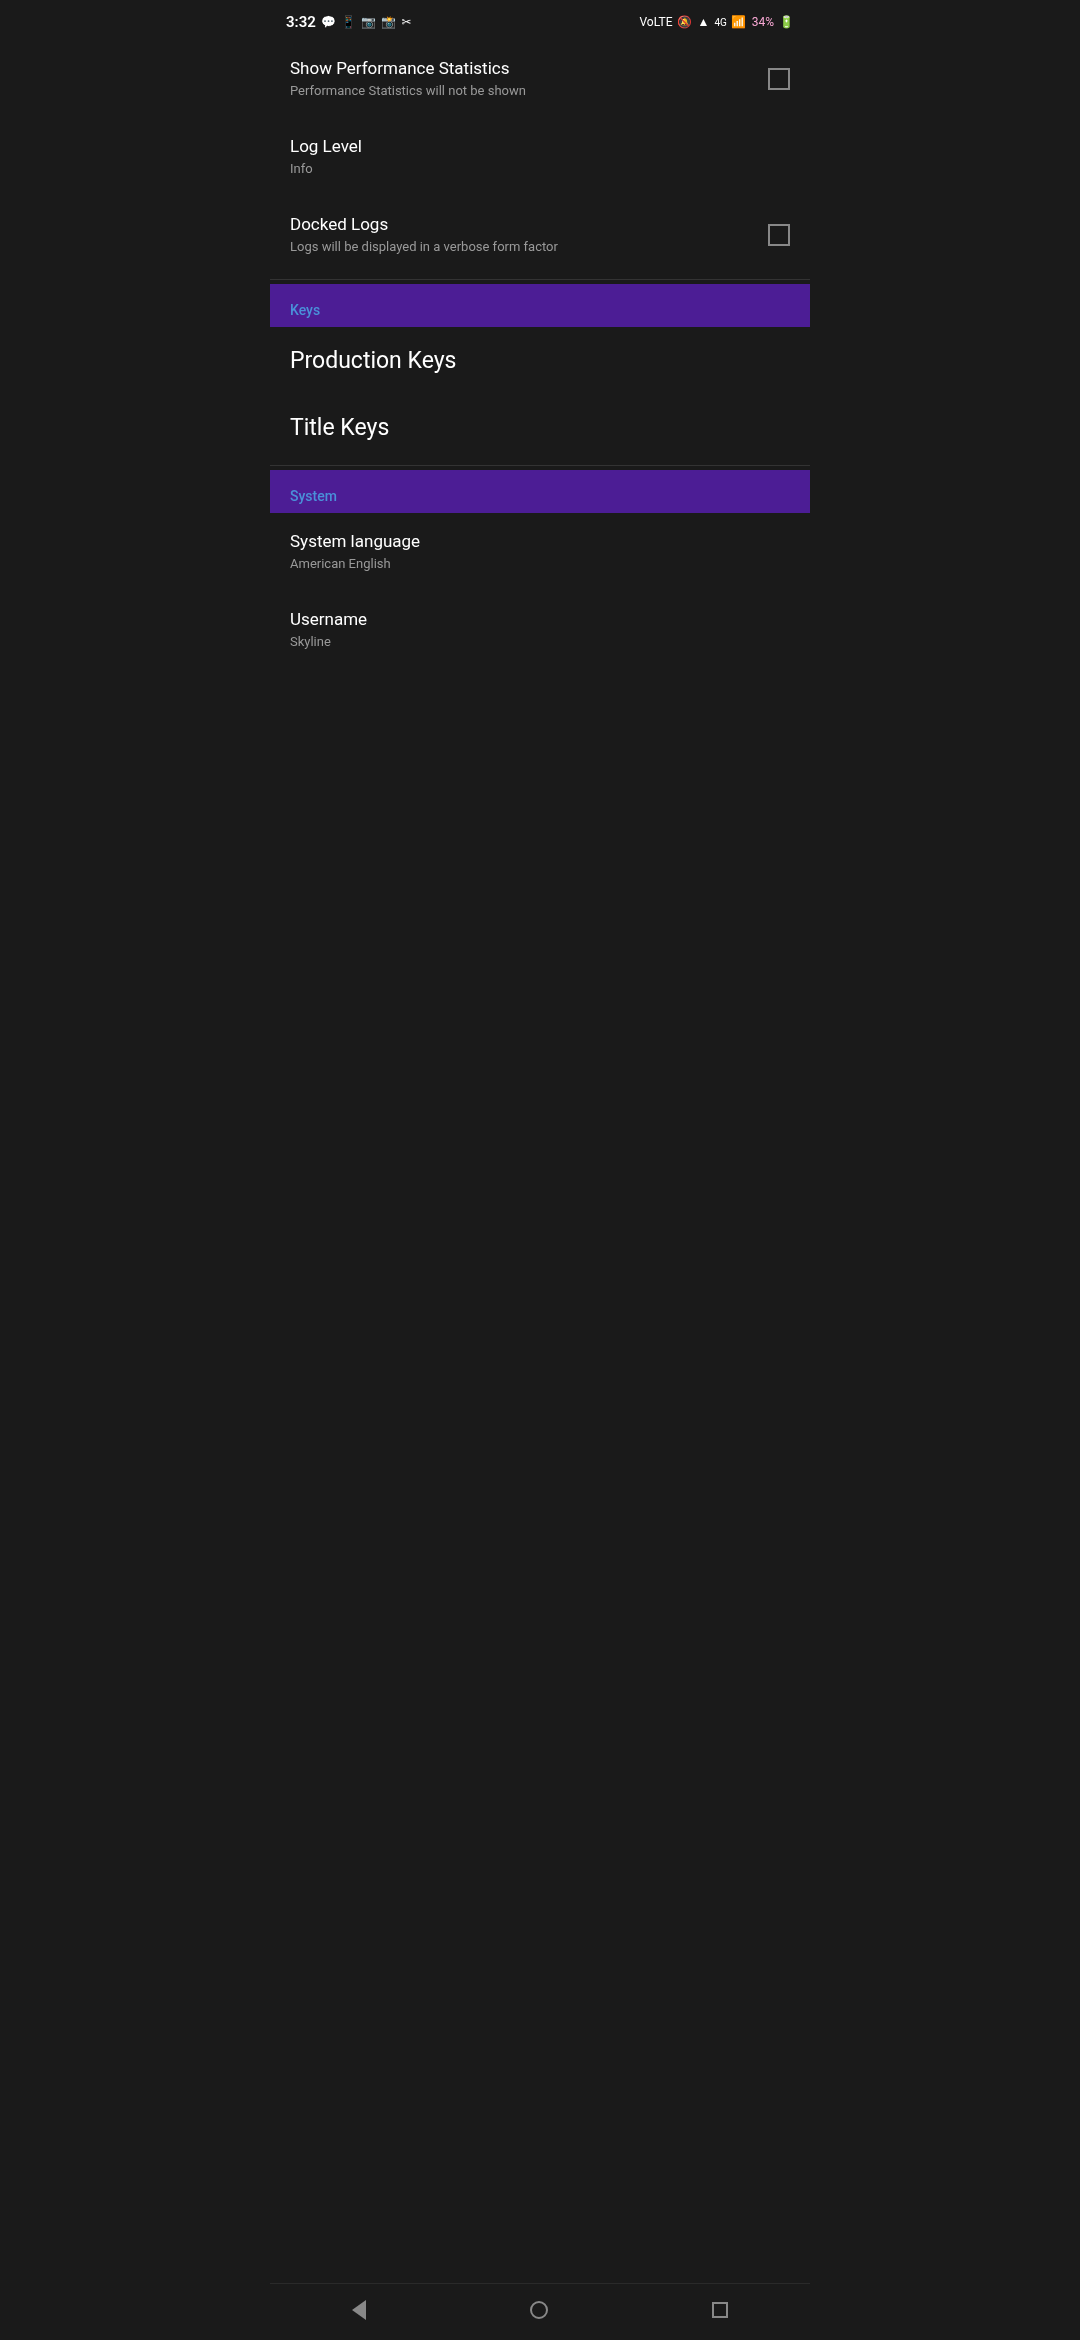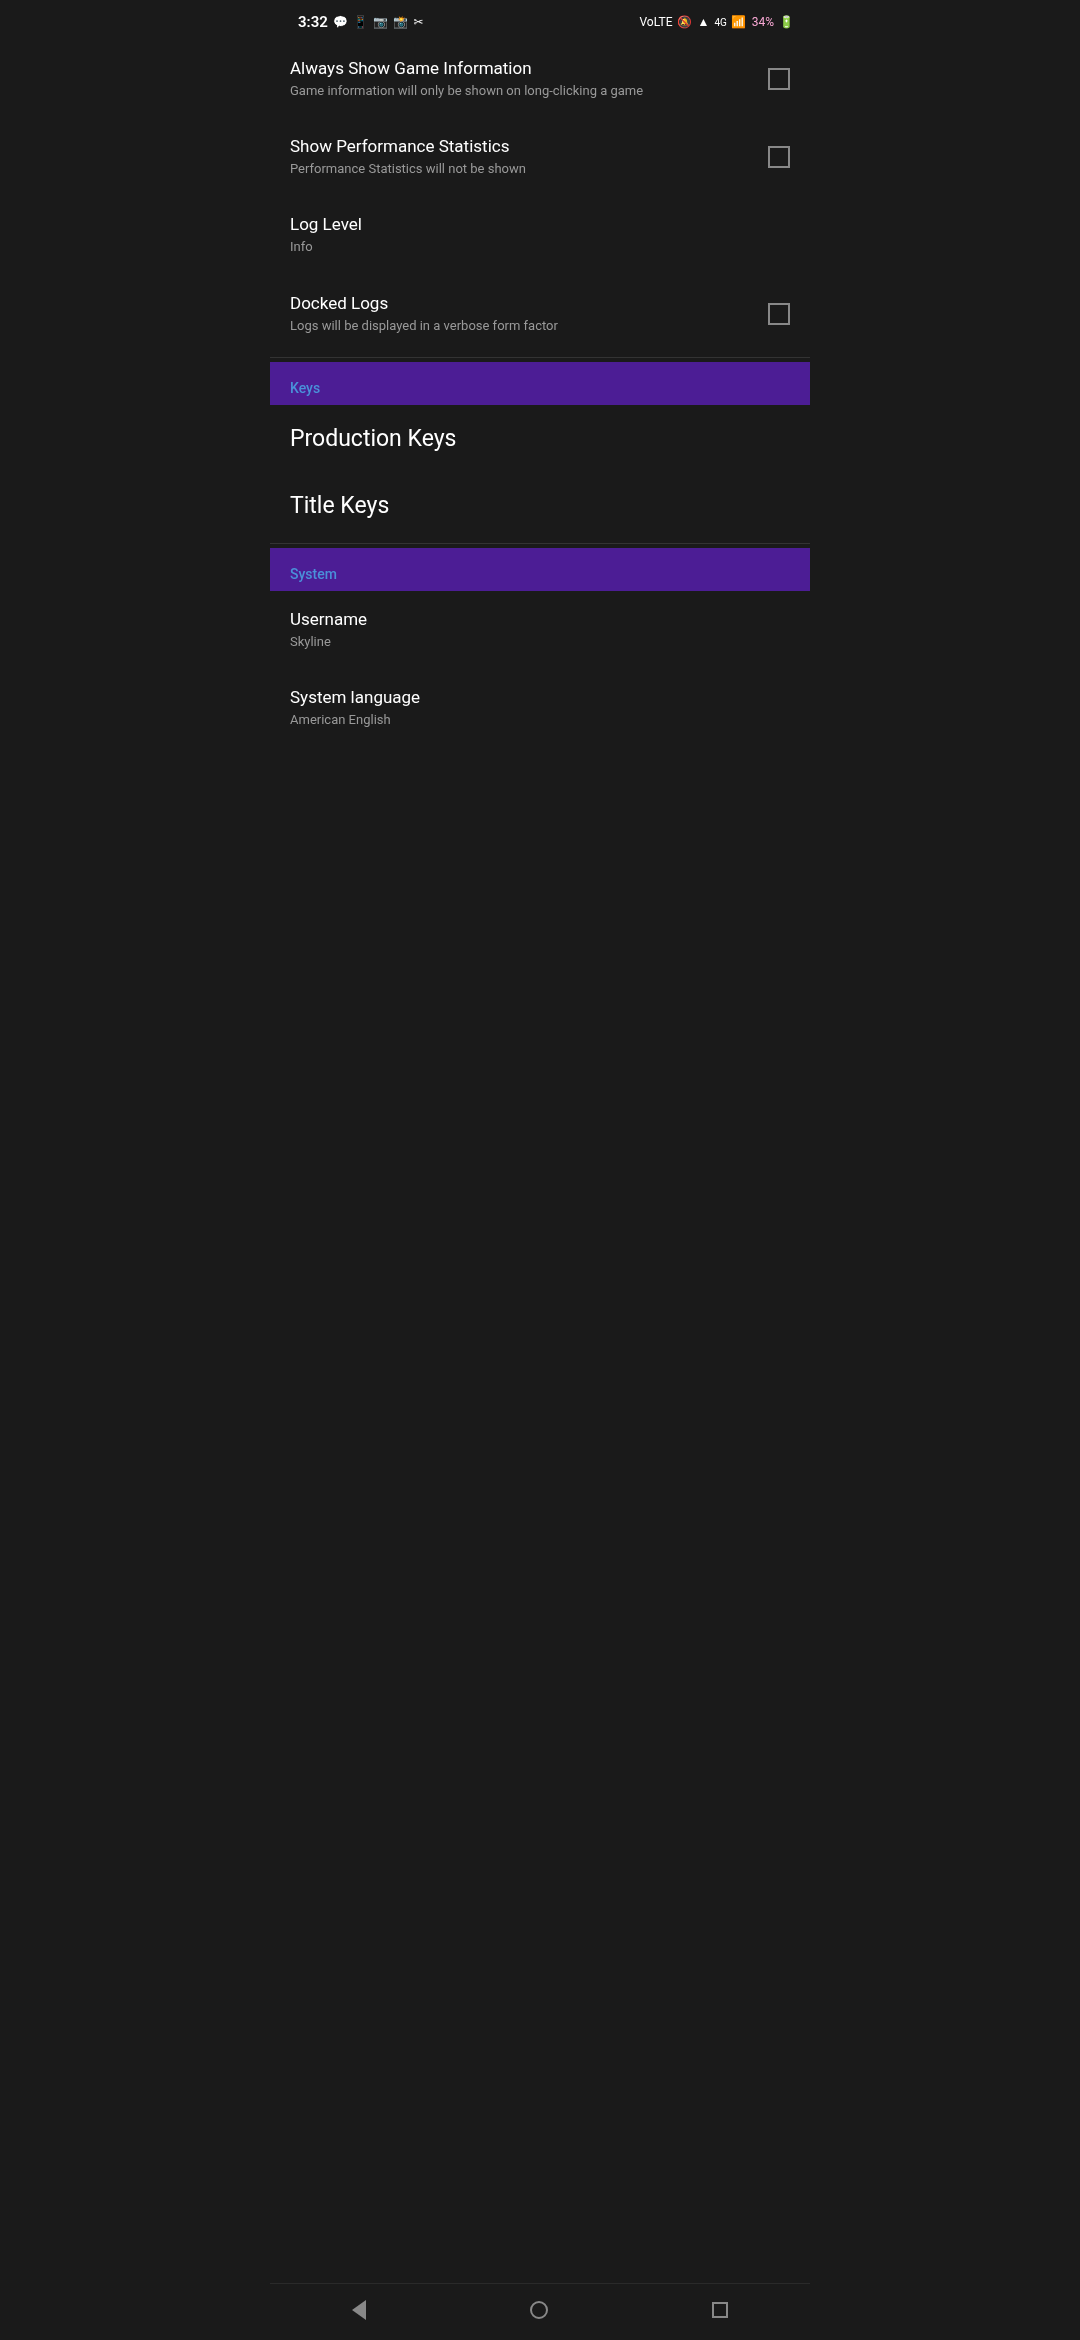--- a/index.html
+++ b/index.html
@@ -27,21 +27,20 @@
       align-items: center;
       padding: 8px 16px 4px 16px;
       height: 40px;
       background-color: #1a1a1a;
     }
 
     .status-bar-left {
       display: flex;
       align-items: center;
       gap: 6px;
-      margin-left: 12px;
     }
 
     .status-time {
       font-size: 15px;
       font-weight: 600;
       color: #ffffff;
     }
 
     .status-icons {
       display: flex;
@@ -218,27 +217,20 @@
     <span class="status-icon">▲</span>
     <span class="status-icon" style="font-size:10px;">4G</span>
     <span class="status-icon">📶</span>
     <span class="battery-text">34%</span>
     <span class="status-icon">🔋</span>
   </div>
 </div>
 
 <div class="settings-content">
 
-  <div class="settings-item">
-    <div class="settings-item-text">
-      <div class="settings-item-title">Always Show Game Information</div>
-      <div class="settings-item-subtitle">Game information will only be shown on long-clicking a game</div>
-    </div>
-    <div class="checkbox"></div>
-  </div>
 
   <div class="settings-item">
     <div class="settings-item-text">
       <div class="settings-item-title">Show Performance Statistics</div>
       <div class="settings-item-subtitle">Performance Statistics will not be shown</div>
     </div>
     <div class="checkbox"></div>
   </div>
 
   <div class="settings-item">
@@ -276,29 +268,29 @@
 
   <div class="section-divider"></div>
 
   <div class="section-header">
     <span class="section-header-label">System</span>
   </div>
 
 
   <div class="settings-item">
     <div class="settings-item-text">
+      <div class="settings-item-title">System language</div>
+      <div class="settings-item-subtitle">American English</div>
+    </div>
+  </div>
+
+  <div class="settings-item">
+    <div class="settings-item-text">
       <div class="settings-item-title">Username</div>
       <div class="settings-item-subtitle">Skyline</div>
-    </div>
-  </div>
-
-  <div class="settings-item">
-    <div class="settings-item-text">
-      <div class="settings-item-title">System language</div>
-      <div class="settings-item-subtitle">American English</div>
     </div>
   </div>
 
 </div>
 
 <div class="nav-bar">
   <div class="nav-icon">
     <div class="nav-back"></div>
   </div>
   <div class="nav-icon">

